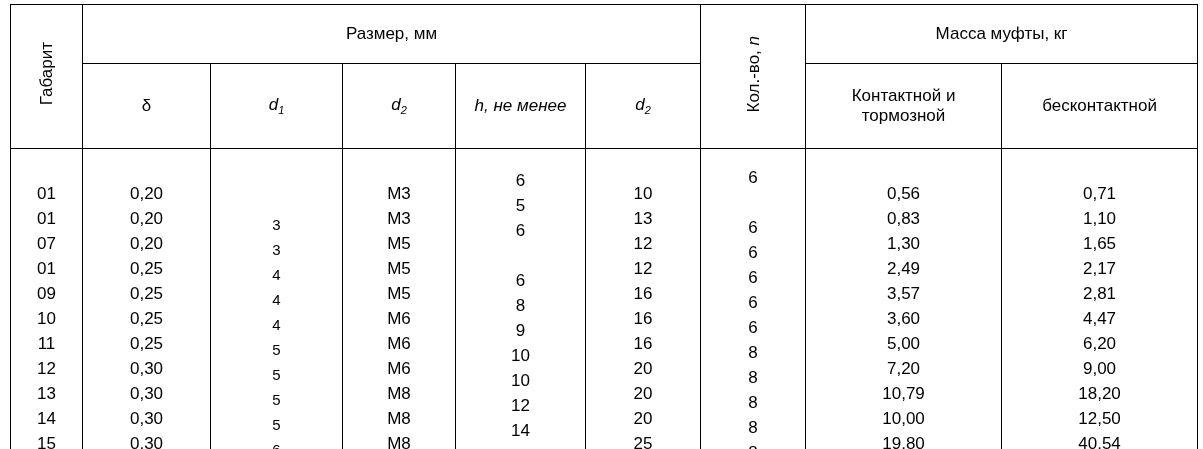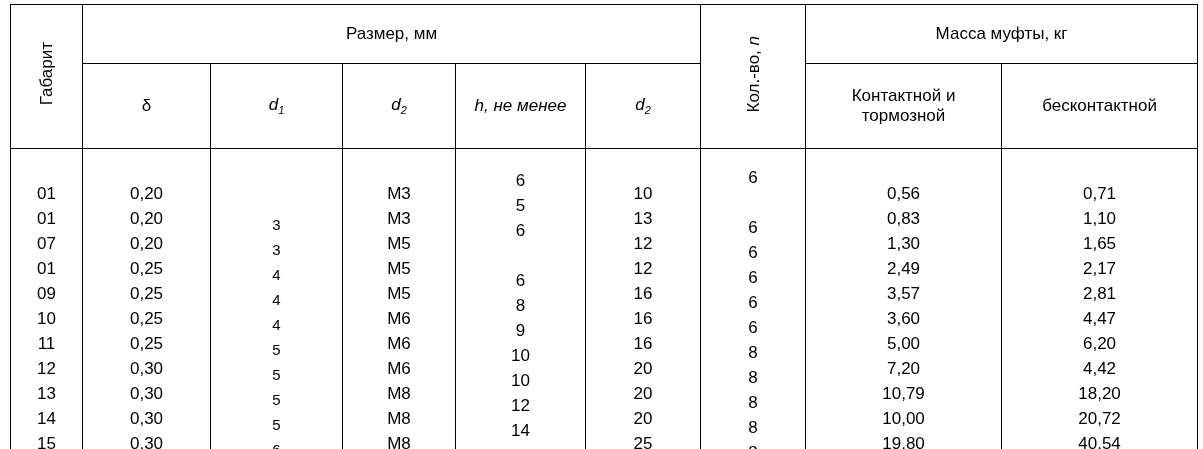--- a/index.html
+++ b/index.html
@@ -268,22 +268,22 @@
         </td>
         <td class="bodycell">
           <span class="colbody" id="col-mb">
               <span class="cellline">0,71</span>
               <span class="cellline">1,10</span>
               <span class="cellline">1,65</span>
               <span class="cellline">2,17</span>
               <span class="cellline">2,81</span>
               <span class="cellline">4,47</span>
               <span class="cellline">6,20</span>
-              <span class="cellline">4,42</span>
+              <span class="cellline">9,00</span>
               <span class="cellline">18,20</span>
-              <span class="cellline">20,72</span>
+              <span class="cellline">12,50</span>
               <span class="cellline">40,54</span>
             </span>
         </td>
       </tr>
     </tbody>
   </table>
 </div>
 
 </body></html>

